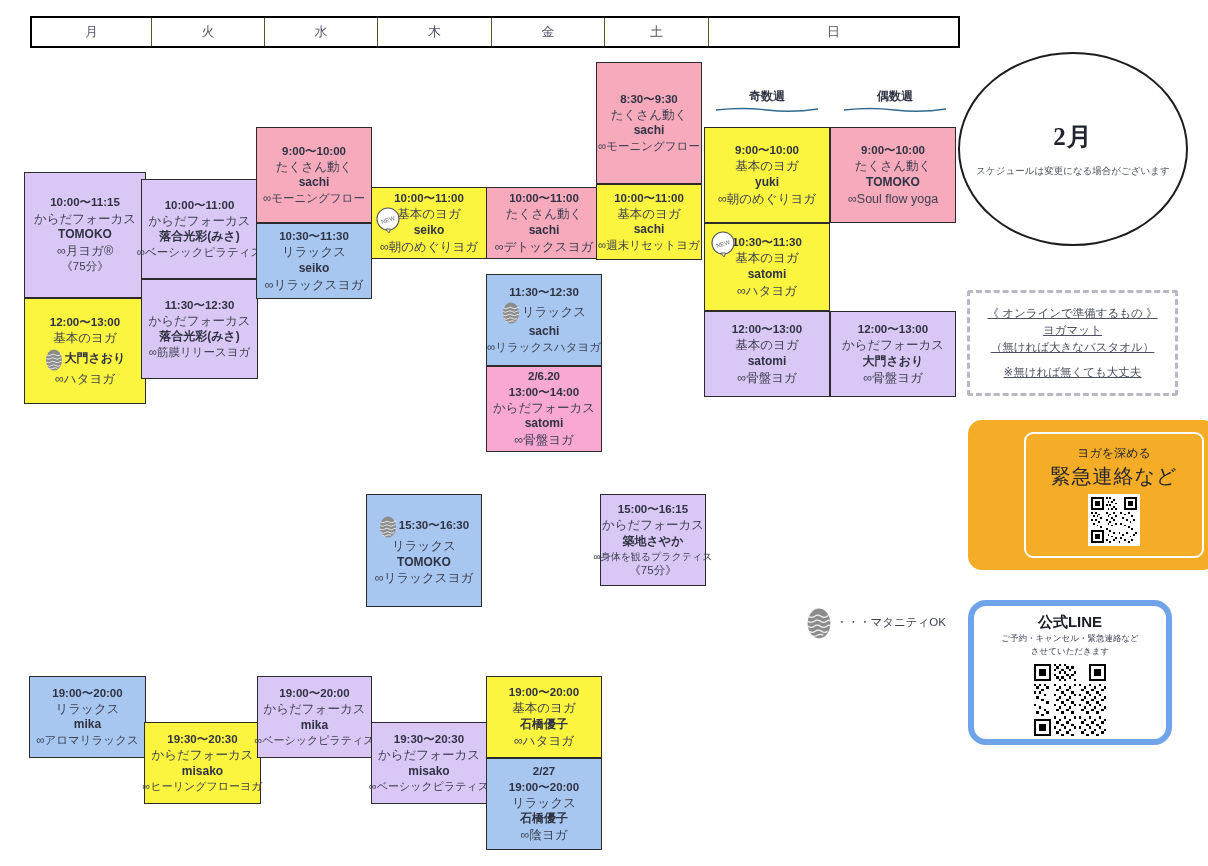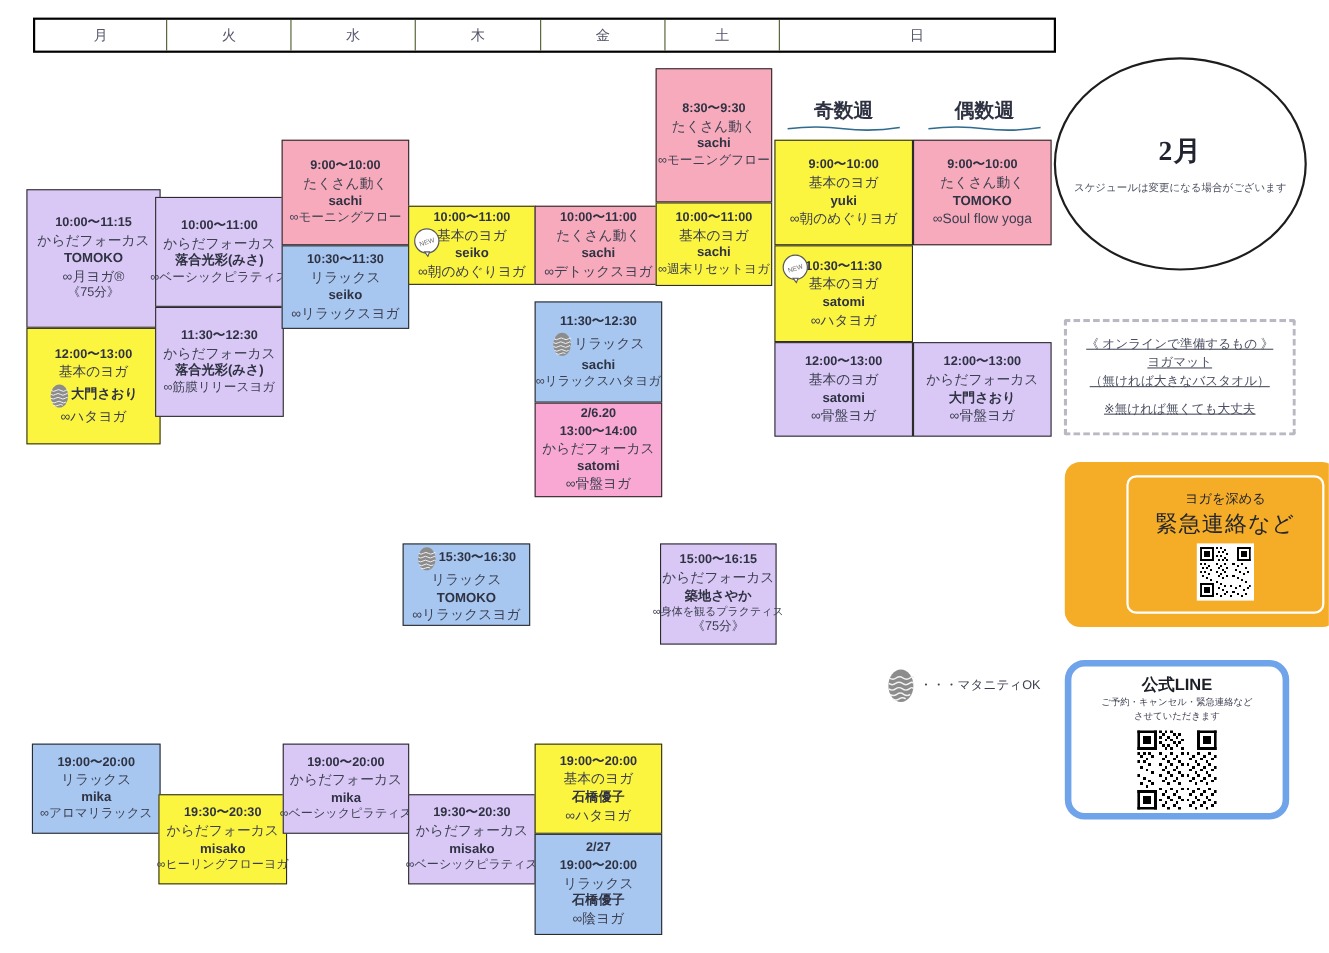--- a/index.html
+++ b/index.html
@@ -115,21 +115,21 @@
     position: absolute;
     width: 28px;
     height: 28px;
   }
   .newbadge svg { display: block; width: 100%; height: 100%; }
 
   
   .sun-subhead {
     position: absolute;
     text-align: center;
-    font-size: 18px;
+    font-size: 12px;
     font-weight: bold;
     color: #2f3242;
   }
   .sun-subhead .underline {
     display: block;
     margin-top: 1px;
     height: 6px;
   }
   .sun-subhead svg { display: block; }
 
@@ -469,21 +469,21 @@
   <div class="c-teacher">satomi</div>
   <div class="c-style">∞骨盤ヨガ</div>
 </div>
 <div class="card bg-purple" style="left:830px; top:311px; width:126px; height:86px;">
   <div class="c-time">12:00〜13:00</div>
   <div class="c-cat">からだフォーカス</div>
   <div class="c-teacher">大門さおり</div>
   <div class="c-style">∞骨盤ヨガ</div>
 </div>
 
-<div class="card bg-blue" style="left:366px; top:494px; width:116px; height:75px;">
+<div class="card bg-blue" style="left:366px; top:494px; width:116px; height:113px;">
   <div class="cat-row">
     <span class="egg">
       <svg viewBox="0 0 18 24">
           <ellipse cx="9" cy="13" rx="8" ry="10.5" fill="#8c8c8c"></ellipse>
           <g stroke="#f2f2f2" stroke-width="0.9" fill="none">
             <path d="M1.6 8 q2.2 1.6 4.4 0 t4.4 0 t4.4 0 t2.3 0"></path>
             <path d="M1.2 11.5 q2.2 1.6 4.4 0 t4.4 0 t4.4 0 t2.5 0"></path>
             <path d="M1.2 15 q2.2 1.6 4.4 0 t4.4 0 t4.4 0 t2.5 0"></path>
             <path d="M2 18.5 q2.2 1.6 4.4 0 t4.4 0 t4.2 0"></path>
             <path d="M3.5 21.4 q2.2 1.4 4.4 0 t4.2 0"></path>

